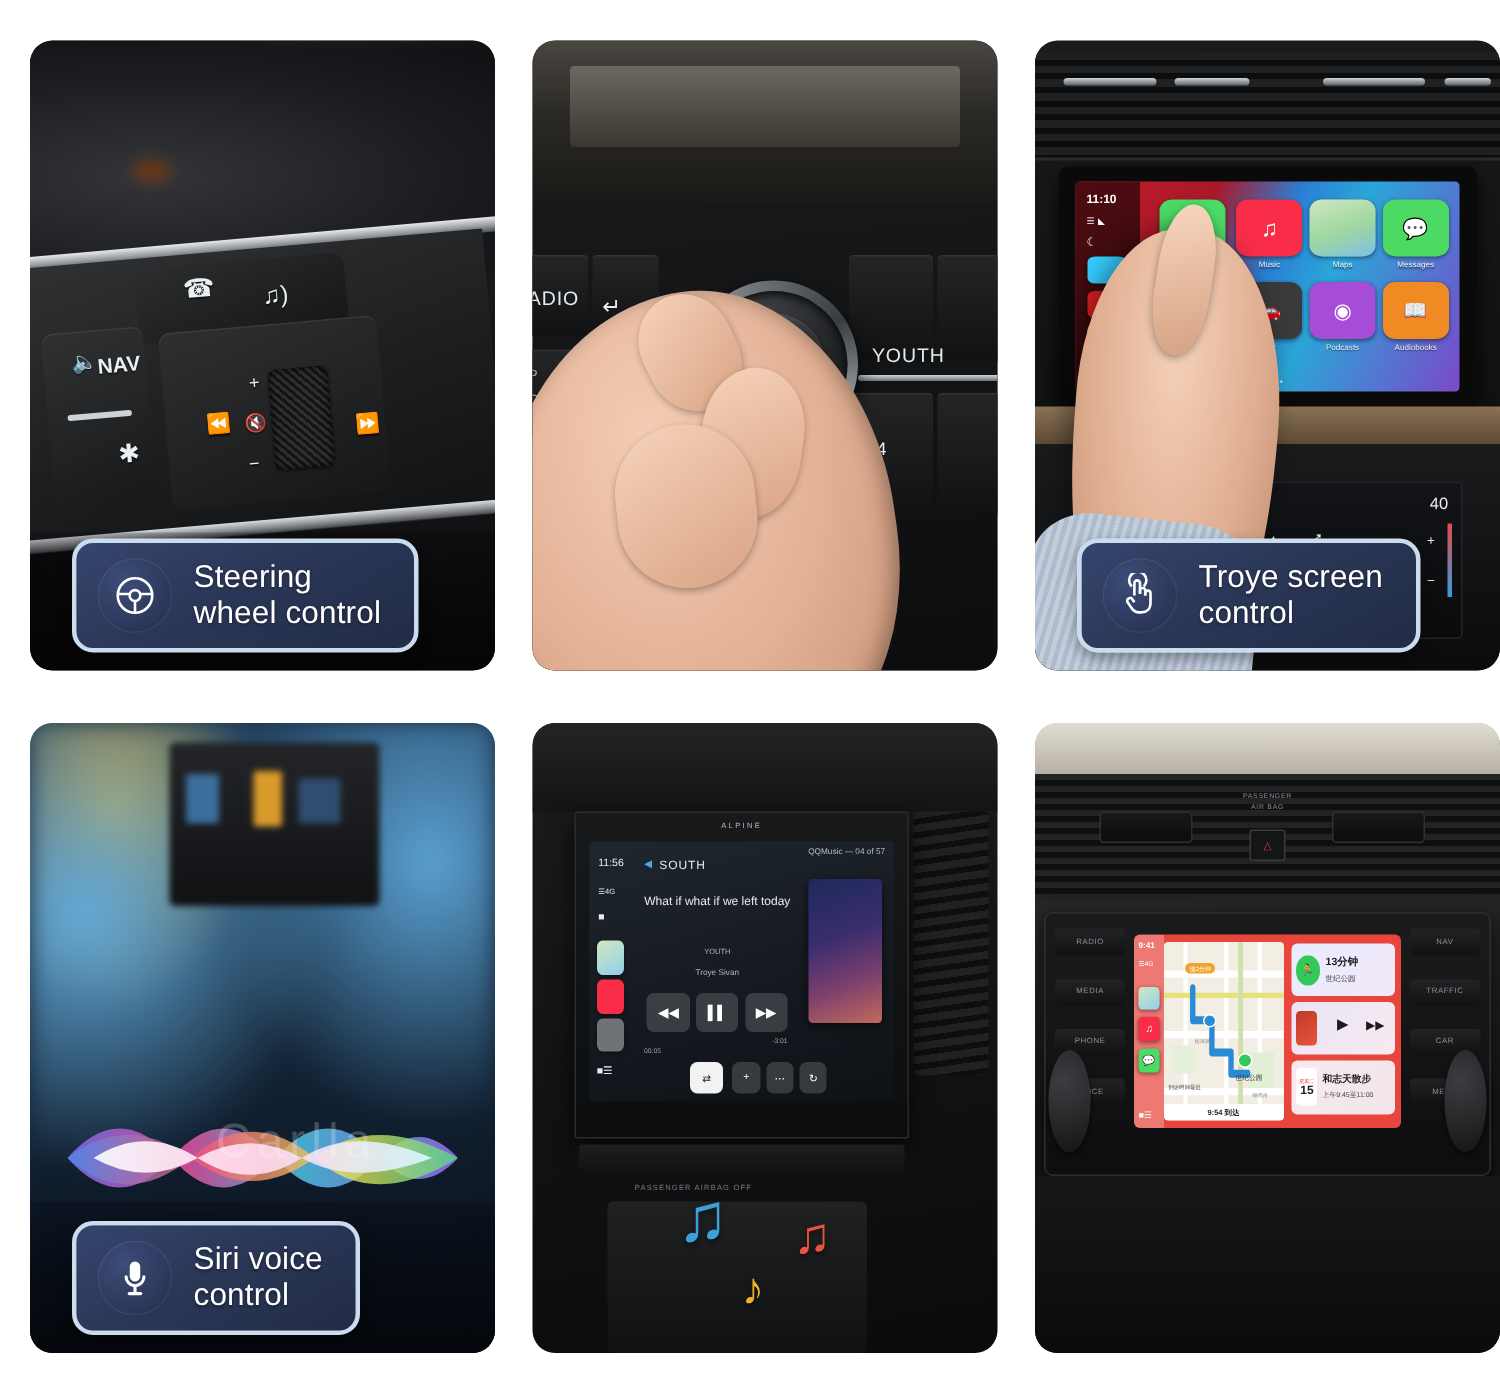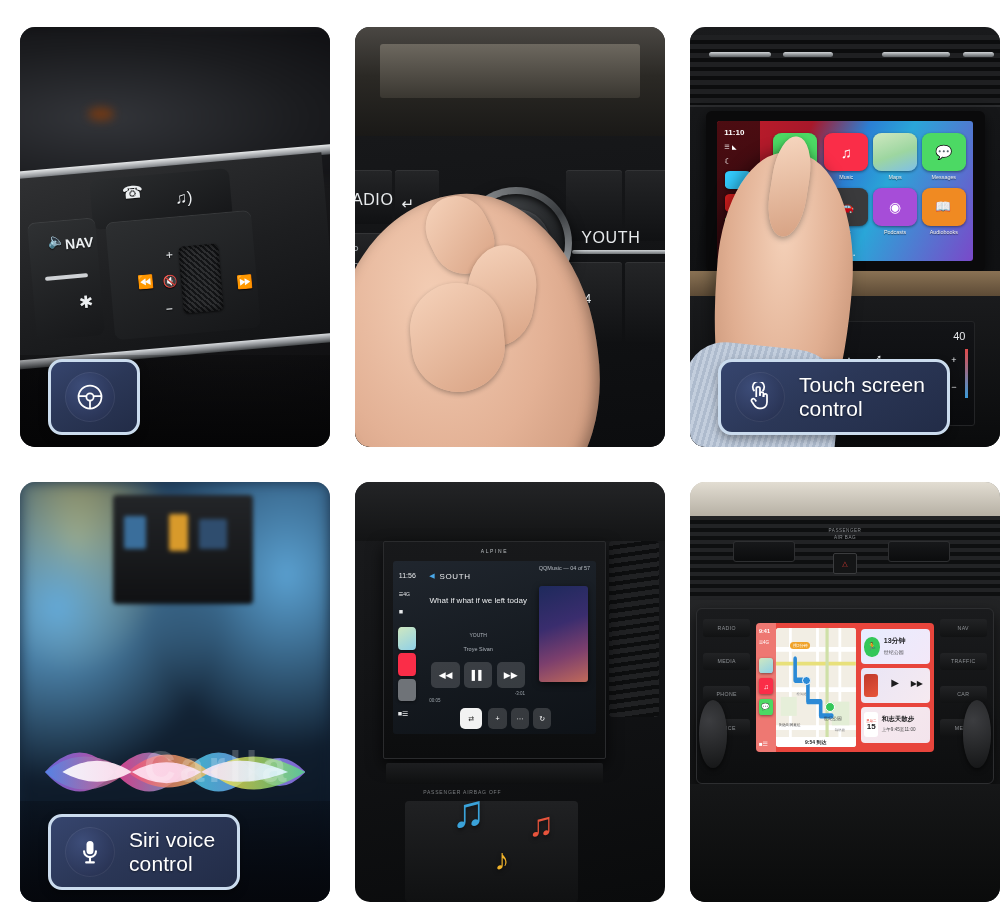--- a/index.html
+++ b/index.html
@@ -125,21 +125,21 @@
       box-shadow: inset 0 1px 3px rgba(255,255,255,.12), 0 2px 5px rgba(0,0,0,.7); }
   .ph2 .sel { position:absolute; left:40%; top:66%; color:#d7dadd; font-size:9px;
       letter-spacing:1px; transform: rotate(-18deg); }
   .ph2 .hand { position:absolute; left:-8%; top:40%; width:86%; height:76%;
       background: radial-gradient(ellipse at 42% 30%, #f3cdb4 0%, #e3b195 52%, #c58f72 100%);
       border-radius: 56% 46% 38% 52% / 58% 52% 46% 42%;
       transform: rotate(-8deg);
       box-shadow: -3px -3px 14px rgba(0,0,0,.35) inset; }
   .ph2 .finger { position:absolute; background: linear-gradient(150deg,#f6d3bb,#d9a384);
       border-radius: 50%/42%; box-shadow: 0 2px 5px rgba(0,0,0,.3); }
-  .ph2 .lbl { position:absolute; color:#e7eaec; font-size:16px; letter-spacing:.6px; }
+  .ph2 .lbl { position:absolute; color:#e7eaec; font-size:13px; letter-spacing:.6px; }
 
   
   .ph3 { background: linear-gradient(175deg,#1a1b1d 0%, #121315 50%, #0c0d0f 100%); }
   .ph3 .vent { position:absolute; left:0; top:2%; width:100%; height:17%;
       background: repeating-linear-gradient(180deg,#1f2022 0 5px,#0c0d0e 5px 9px);
       border-bottom: 2px solid #2b2c2e; }
   .ph3 .vent-chrome { position:absolute; background: linear-gradient(180deg,#cfd3d6,#5d6164);
       height: 5px; border-radius: 3px; }
   .ph3 .screen-bezel { position:absolute; left:5%; top:20%; width:90%; height:38%;
       background: #0a0a0b; border-radius: 6px; box-shadow: 0 5px 14px rgba(0,0,0,.7); }
@@ -183,21 +183,21 @@
         linear-gradient(175deg,#21405f 0%, #142639 45%, #080f1a 100%); }
   .ph4 .scr { position:absolute; left:30%; top:3%; width:45%; height:26%;
       background: linear-gradient(180deg,#232528,#101113); border-radius:4px;
       filter: blur(2px); }
   .ph4 .scr i { position:absolute; border-radius:2px; }
   .ph4 .siri-title { position:absolute; left:0; top:36%; width:100%;
       text-align:center; color:#fff; font-size:30px; letter-spacing:.5px;
       text-shadow: 0 2px 6px rgba(0,0,0,.6); }
   .ph4 .wave { position:absolute; left:8%; top:59%; width:84%; height:20%; }
   .ph4 .wm { position:absolute; left:40%; top:62%; color:rgba(255,255,255,.22);
-      font-size:44px; letter-spacing:4px;font-weight:bold; }
+      font-size:32px; letter-spacing:4px; }
   .ph4 .bottomdark { position:absolute; left:0; bottom:0; width:100%; height:24%;
       background: linear-gradient(180deg, rgba(5,8,14,.3), #05070c); }
 
   
   .ph5 { background: linear-gradient(170deg,#1b1c1e 0%, #111214 55%, #0a0b0c 100%); }
   .ph5 .dashtop { position:absolute; left:0; top:0; width:100%; height:14%;
       background: linear-gradient(180deg,#232426,#131415); }
   .ph5 .ventR { position:absolute; right:2%; top:14%; width:16%; height:42%;
       background: repeating-linear-gradient(172deg,#202123 0 5px,#0d0e0f 5px 9px);
       border-radius: 4px; }
@@ -296,20 +296,22 @@
         <div class="bottomdark"></div>
       </div>
       <div class="badge">
         <span class="badge-icon">
           <svg width="30" height="30" viewBox="0 0 24 24" fill="none" stroke="#fff" stroke-width="1.4">
             <circle cx="12" cy="12" r="9.2"></circle>
               <circle cx="12" cy="12" r="2.9"></circle>
             <path d="M3 11.2h6.2M14.8 11.2H21M12 14.9V21"></path>
           </svg>
         </span>
+        <span class="badge-label">Steering
+wheel control</span>
       </div>
     </div>
 
     <div class="card">
       <div class="photo ph2">
         <div class="top-panel"></div>
         <div class="top-gloss"></div>
         <div class="faceplate"></div>
         <div class="btn" style="left:-2%;top:34%;width:14%;height:13%"></div>
         <div class="btn" style="left:13%;top:34%;width:14%;height:13%"></div>
@@ -399,21 +401,21 @@
       </div>
       <div class="badge">
         <span class="badge-icon">
           <svg width="30" height="30" viewBox="0 0 24 24" fill="none" stroke="#fff" stroke-width="1.4" stroke-linejoin="round">
             <path d="M9 12V5.4a1.5 1.5 0 0 1 3 0V11"></path>
             <path d="M12 11V9.4a1.4 1.4 0 0 1 2.8 0V12"></path>
             <path d="M14.8 12v-1.2a1.4 1.4 0 0 1 2.8 0V16c0 3.1-2 5-4.8 5h-1.4c-2.1 0-3-1-4-2.4l-2-3c-.5-.8-.2-1.7.6-2.1.7-.4 1.6-.1 2 .6l1 1.5"></path>
             <path d="M7.6 7.2a4.6 4.6 0 1 1 6.4 0"></path>
           </svg>
         </span>
-        <span class="badge-label">Touch screen
+        <span class="badge-label">Troye screen
 control</span>
       </div>
     </div>
 
     <div class="card">
       <div class="photo ph4">
         <div class="blurbg"></div>
         <div class="scr">
           <i style="left:8%;top:20%;width:16%;height:30%;background:#3a6e9b"></i>
           <i style="left:40%;top:18%;width:14%;height:34%;background:#d89a2b"></i>

